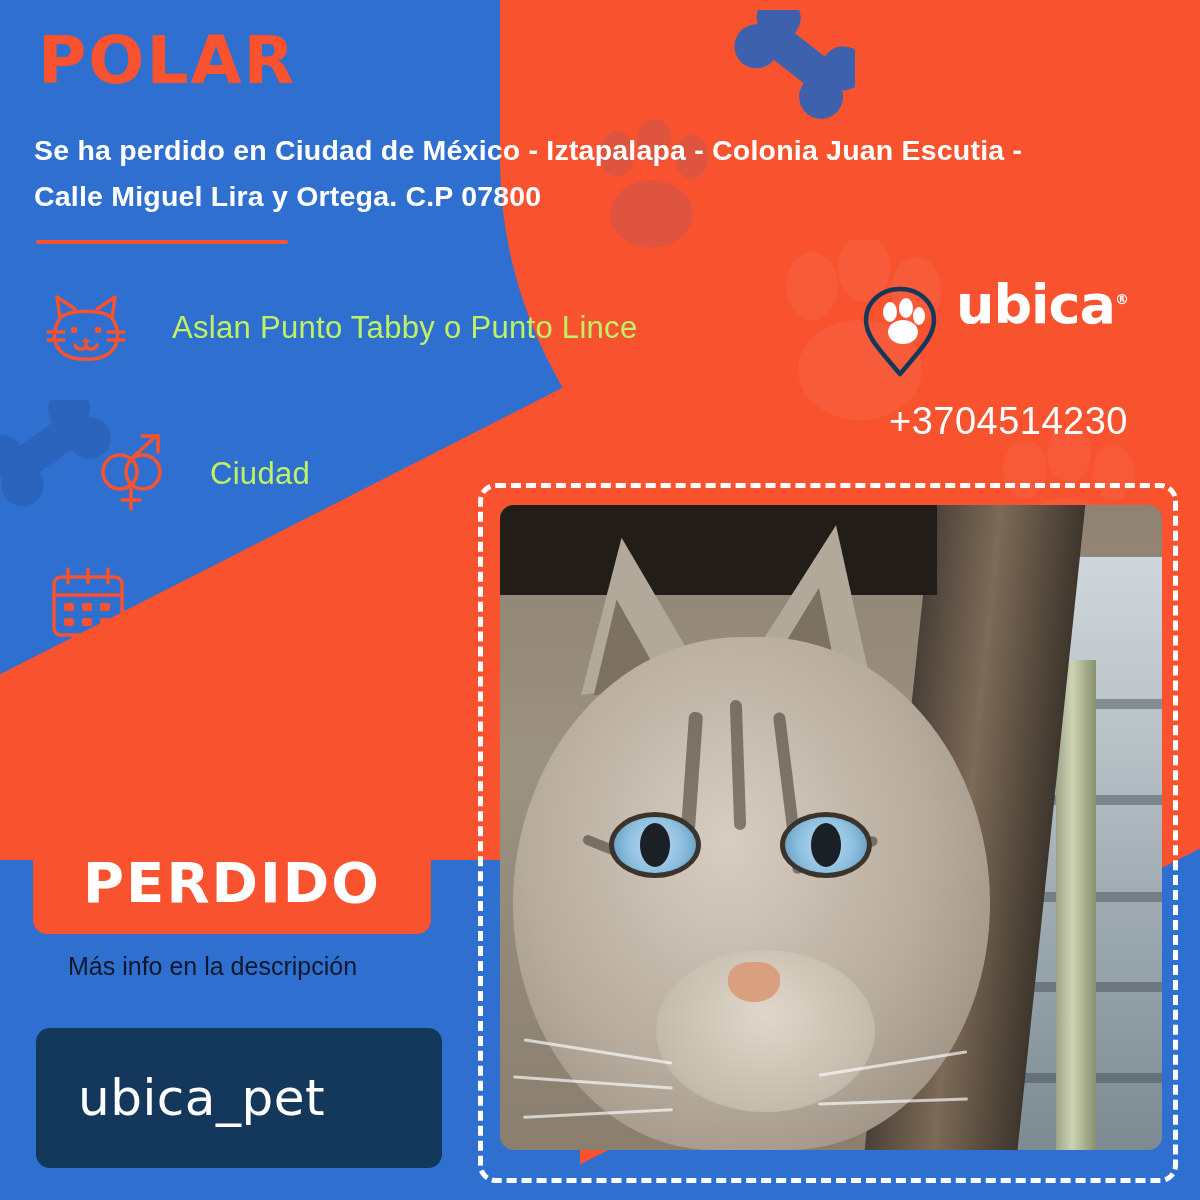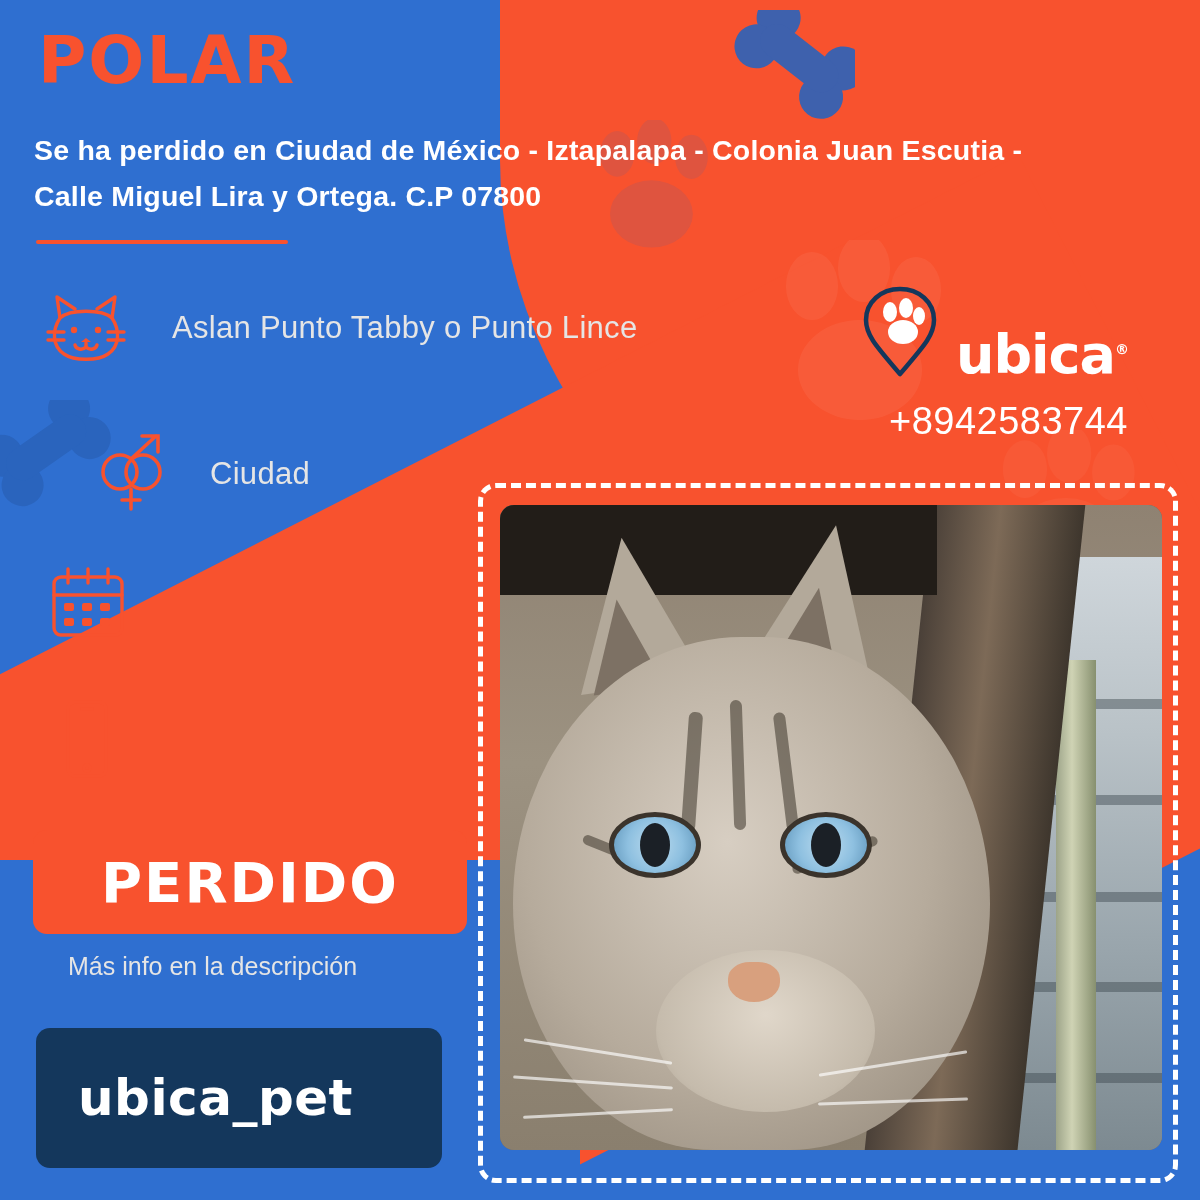--- a/index.html
+++ b/index.html
@@ -73,76 +73,76 @@
     position: absolute;
     top: 240px; left: 36px;
     width: 252px; height: 4px;
     background: #f8522e;
     border-radius: 2px;
   }
 
   
   .row { position: absolute; display: flex; align-items: center; }
   .row .icon { flex: 0 0 auto; display: flex; align-items: center; justify-content: center; }
-  .row .txt { color: #e5e5e5; text-align: center; }
+  .row .txt { color: #bef264; text-align: center; }
 
   .row-breed { top: 288px; left: 44px; }
   .row-breed .txt { font-size: 31px; margin-left: 44px; letter-spacing: .3px; }
 
   .row-sex { top: 432px; left: 90px; }
   .row-sex .txt { font-size: 31px; margin-left: 36px; letter-spacing: .3px; }
 
   .row-date { top: 565px; left: 48px; align-items: flex-start; }
   .row-date .txt { font-size: 27px; margin-left: 38px; line-height: 1.45; }
 
   .row-phone { top: 698px; left: 60px; align-items: flex-start; }
   .row-phone .txt { font-size: 27px; margin-left: 38px; line-height: 1.45; }
 
   
   .badge-perdido {
     position: absolute;
     top: 830px; left: 33px;
-    width: 434px; height: 104px;
+    width: 398px; height: 104px;
     background: #f8522e;
     border-radius: 14px;
     display: flex; align-items: center; justify-content: center;
     color: #ffffff;
     font-size: 56px;
     font-weight: bold;
     letter-spacing: 2px;
     font-family: "DejaVu Sans", sans-serif;
   }
   .more-info {
     position: absolute;
     top: 952px; left: 68px;
-    color: #e5e5e5;
+    color: #0f172a;
     font-size: 25px;
   }
   .handle-box {
     position: absolute;
     left: 36px; top: 1028px;
     width: 406px; height: 140px;
     background: #14375c;
     border-radius: 14px;
     display: flex; align-items: center;
     padding-left: 42px;
   }
   .handle-box .handle {
     color: #ffffff;
     font-size: 50px;
-    font-weight: bold;
+    font-weight: normal;
     letter-spacing: .5px;
     font-family: "DejaVu Sans", sans-serif;
   }
 
   
   .brand {
     position: absolute;
     top: 282px; right: 72px;
-    display: flex; align-items: flex-end;
+    display: flex; align-items: flex-start;
     z-index: 6;
   }
   .brand-word {
     margin-left: 10px;
     line-height: .86;
     font-family: "DejaVu Sans", sans-serif;
   }
   .brand-word .w1 {
     display: block;
     font-size: 54px; font-weight: bold; color: #ffffff;
@@ -417,21 +417,21 @@
             <ellipse cx="65" cy="34" rx="6" ry="9"></ellipse>
             <ellipse cx="49" cy="50" rx="15" ry="12"></ellipse>
           </g>
         </svg>
       </span>
       <span class="brand-word">
         <span class="w1"><span>ubica</span><span class="brand-reg">®</span></span>
       </span>
     </div>
 
-    <div class="brand-phone">+8942583744</div>
+    <div class="brand-phone">+3704514230</div>
 
     <div class="dashed-frame"></div>
     <div class="photo">
       <div class="scene">
         <div class="ph-wall"></div>
         <div class="ph-stairs"></div>
         <div class="ph-step" style="top:30%"></div>
         <div class="ph-step" style="top:45%"></div>
         <div class="ph-step" style="top:60%"></div>
         <div class="ph-step" style="top:74%"></div>

